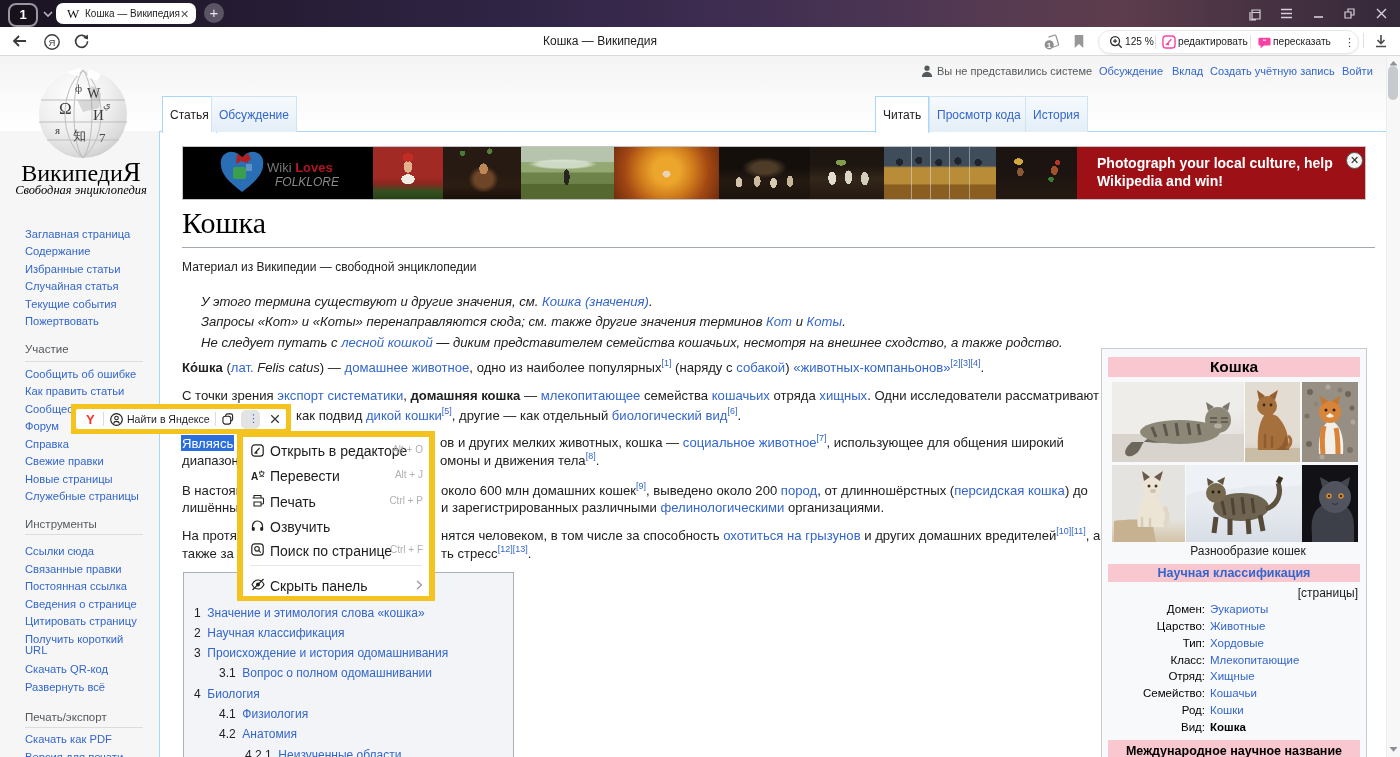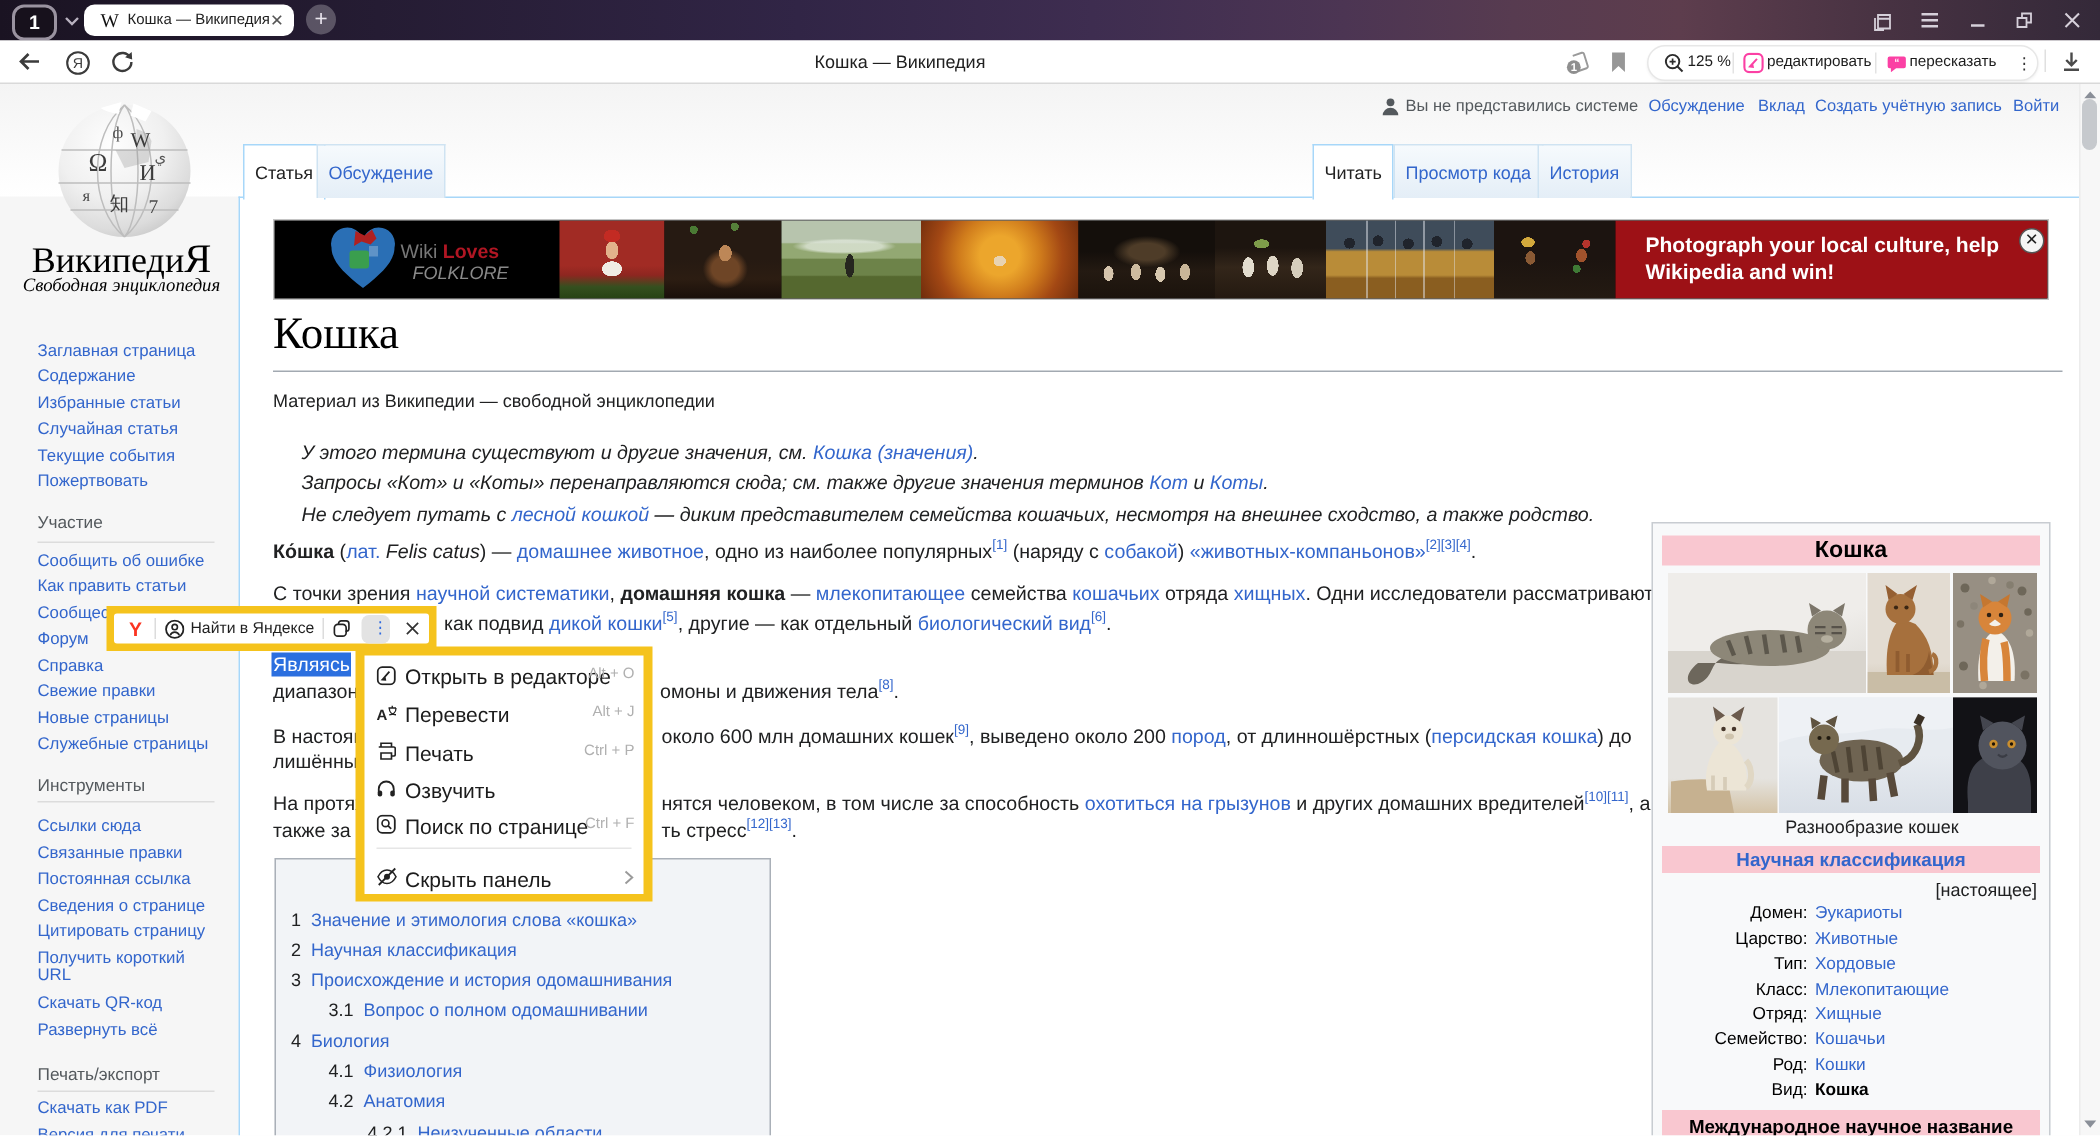--- a/index.html
+++ b/index.html
@@ -304,28 +304,30 @@
       <div class="abs" style="left:1163px;top:5px;width:15px;height:15px;border-radius:50%;background:#f5f5f5;border:1.5px solid #555;color:#222;font-size:11px;line-height:15px;text-align:center;">✕</div>
     </div>
 
     <div class="abs" style="left:182px;top:150px;width:1182px;font-family:'Liberation Serif',serif;font-size:30px;color:#000;">Кошка</div>
     <div class="abs" style="left:182px;top:191px;width:1193px;border-bottom:1px solid #a2a9b1;"></div>
     <div class="abs" style="left:182px;top:203.5px;font-size:12px;color:#202122;">Материал из Википедии — свободной энциклопедии</div>
     <div class="abs hat" style="left:201px;top:235.7px;">У этого термина существуют и другие значения, см. <a>Кошка (значения)</a>.</div>
     <div class="abs hat" style="left:201px;top:276.9px;">Не следует путать с <a>лесной кошкой</a> — диким представителем семейства кошачьих, несмотря на внешнее сходство, а также родство.</div>
     <div class="abs hat" style="left:201px;top:256.3px;">Запросы «Кот» и «Коты» перенаправляются сюда; см. также другие значения терминов <a>Кот</a> и <a>Коты</a>.</div>
     <div class="abs bodyline" style="left:182px;top:302px;"><b>Ко́шка</b> (<a>лат.</a> <i>Felis catus</i>) — <a>домашнее животное</a>, одно из наиболее популярных<sup><a>[1]</a></sup> (наряду с <a>собакой</a>) <a>«животных-компаньонов»</a><sup><a>[2][3][4]</a></sup>.</div>
-    <div class="abs bodyline" style="left:182px;top:330.4px;">С точки зрения <a>научной систематики</a>, <b>домашняя кошка</b> — <a>млекопитающее</a> семейства <a>кошачьих</a> отряда <a>хищных</a>. Одни исследователи рассматривают</div>
+    <div class="abs bodyline" style="left:182px;top:330.4px;">С точки зрения <a>экспорт систематики</a>, <b>домашняя кошка</b> — <a>млекопитающее</a> семейства <a>кошачьих</a> отряда <a>хищных</a>. Одни исследователи рассматривают</div>
     <div class="abs bodyline" style="left:296px;top:349.7px;">как подвид <a>дикой кошки</a><sup><a>[5]</a></sup>, другие — как отдельный <a>биологический вид</a><sup><a>[6]</a></sup>.</div>
     <div class="abs bodyline" style="left:182px;top:377.3px;"><span class="sel">Являясь</span></div>
+    <div class="abs bodyline" style="left:440px;top:377.3px;">ов и других мелких животных, кошка — <a>социальное животное</a><sup><a>[7]</a></sup>, использующее для общения широкий</div>
     <div class="abs bodyline" style="left:182px;top:395.2px;">диапазон звуковых</div>
     <div class="abs bodyline" style="left:440px;top:395.2px;">омоны и движения тела<sup><a>[8]</a></sup>.</div>
     <div class="abs bodyline" style="left:182px;top:425.1px;">В настоящее</div>
     <div class="abs bodyline" style="left:441px;top:425.1px;">около 600 млн домашних кошек<sup><a>[9]</a></sup>, выведено около 200 <a>пород</a>, от длинношёрстных (<a>персидская кошка</a>) до</div>
     <div class="abs bodyline" style="left:182px;top:441.9px;">лишённых шерсти</div>
+    <div class="abs bodyline" style="left:441px;top:441.9px;">и зарегистрированных различными <a>фелинологическими</a> организациями.</div>
     <div class="abs bodyline" style="left:182px;top:469.8px;">На протяжении</div>
     <div class="abs bodyline" style="left:441px;top:469.8px;">нятся человеком, в том числе за способность <a>охотиться на грызунов</a> и других домашних вредителей<sup><a>[10][11]</a></sup>, а</div>
     <div class="abs bodyline" style="left:182px;top:487.7px;">также за умение</div>
     <div class="abs bodyline" style="left:441px;top:487.7px;">ть стресс<sup><a>[12][13]</a></sup>.</div>
 
     <div class="abs" id="toc">
       <div class="abs tocitem" style="left:10px;top:32.5px;">1&nbsp; <a>Значение и этимология слова «кошка»</a></div>
       <div class="abs tocitem" style="left:10px;top:52.8px;">2&nbsp; <a>Научная классификация</a></div>
       <div class="abs tocitem" style="left:10px;top:73.1px;">3&nbsp; <a>Происхождение и история одомашнивания</a></div>
       <div class="abs tocitem" style="left:35px;top:93.4px;">3.1&nbsp; <a>Вопрос о полном одомашнивании</a></div>
@@ -420,21 +422,21 @@
           <path d="M20 22 l-2 -10 9 5z M46 22 l2 -10 -9 5z" fill="#44464f"></path>
           <circle cx="27" cy="31" r="2.8" fill="#c98e2e"></circle>
             <circle cx="39" cy="31" r="2.8" fill="#c98e2e"></circle>
           <circle cx="27" cy="31" r="1.1" fill="#1c1205"></circle>
             <circle cx="39" cy="31" r="1.1" fill="#1c1205"></circle>
           <path d="M30 38 c2 2 4 2 6 0" stroke="#3a3c44" stroke-width="1.5" fill="none"></path>
         </svg>
       </div>
       <div class="abs" style="left:14px;top:195px;width:264px;text-align:center;font-size:12px;color:#202122;">Разнообразие кошек</div>
       <div class="abs pinkhead" style="left:6px;top:215px;width:252px;height:18px;font-size:12.5px;line-height:18px;color:#3366cc;">Научная классификация</div>
-      <div class="abs" style="left:0;top:237px;width:256px;text-align:right;font-size:12px;color:#202122;">[настоящее]</div>
+      <div class="abs" style="left:0;top:237px;width:256px;text-align:right;font-size:12px;color:#202122;">[страницы]</div>
       <div class="abs taxrow" style="left:0;top:253px;width:103px;text-align:right;">Домен:</div>
         <div class="abs taxrow" style="left:108px;top:253px;"><a>Эукариоты</a></div>
       <div class="abs taxrow" style="left:0;top:270px;width:103px;text-align:right;">Царство:</div>
         <div class="abs taxrow" style="left:108px;top:270px;"><a>Животные</a></div>
       <div class="abs taxrow" style="left:0;top:286.7px;width:103px;text-align:right;">Тип:</div>
         <div class="abs taxrow" style="left:108px;top:286.7px;"><a>Хордовые</a></div>
       <div class="abs taxrow" style="left:0;top:303.6px;width:103px;text-align:right;">Класс:</div>
         <div class="abs taxrow" style="left:108px;top:303.6px;"><a>Млекопитающие</a></div>
       <div class="abs taxrow" style="left:0;top:320.3px;width:103px;text-align:right;">Отряд:</div>
         <div class="abs taxrow" style="left:108px;top:320.3px;"><a>Хищные</a></div>

